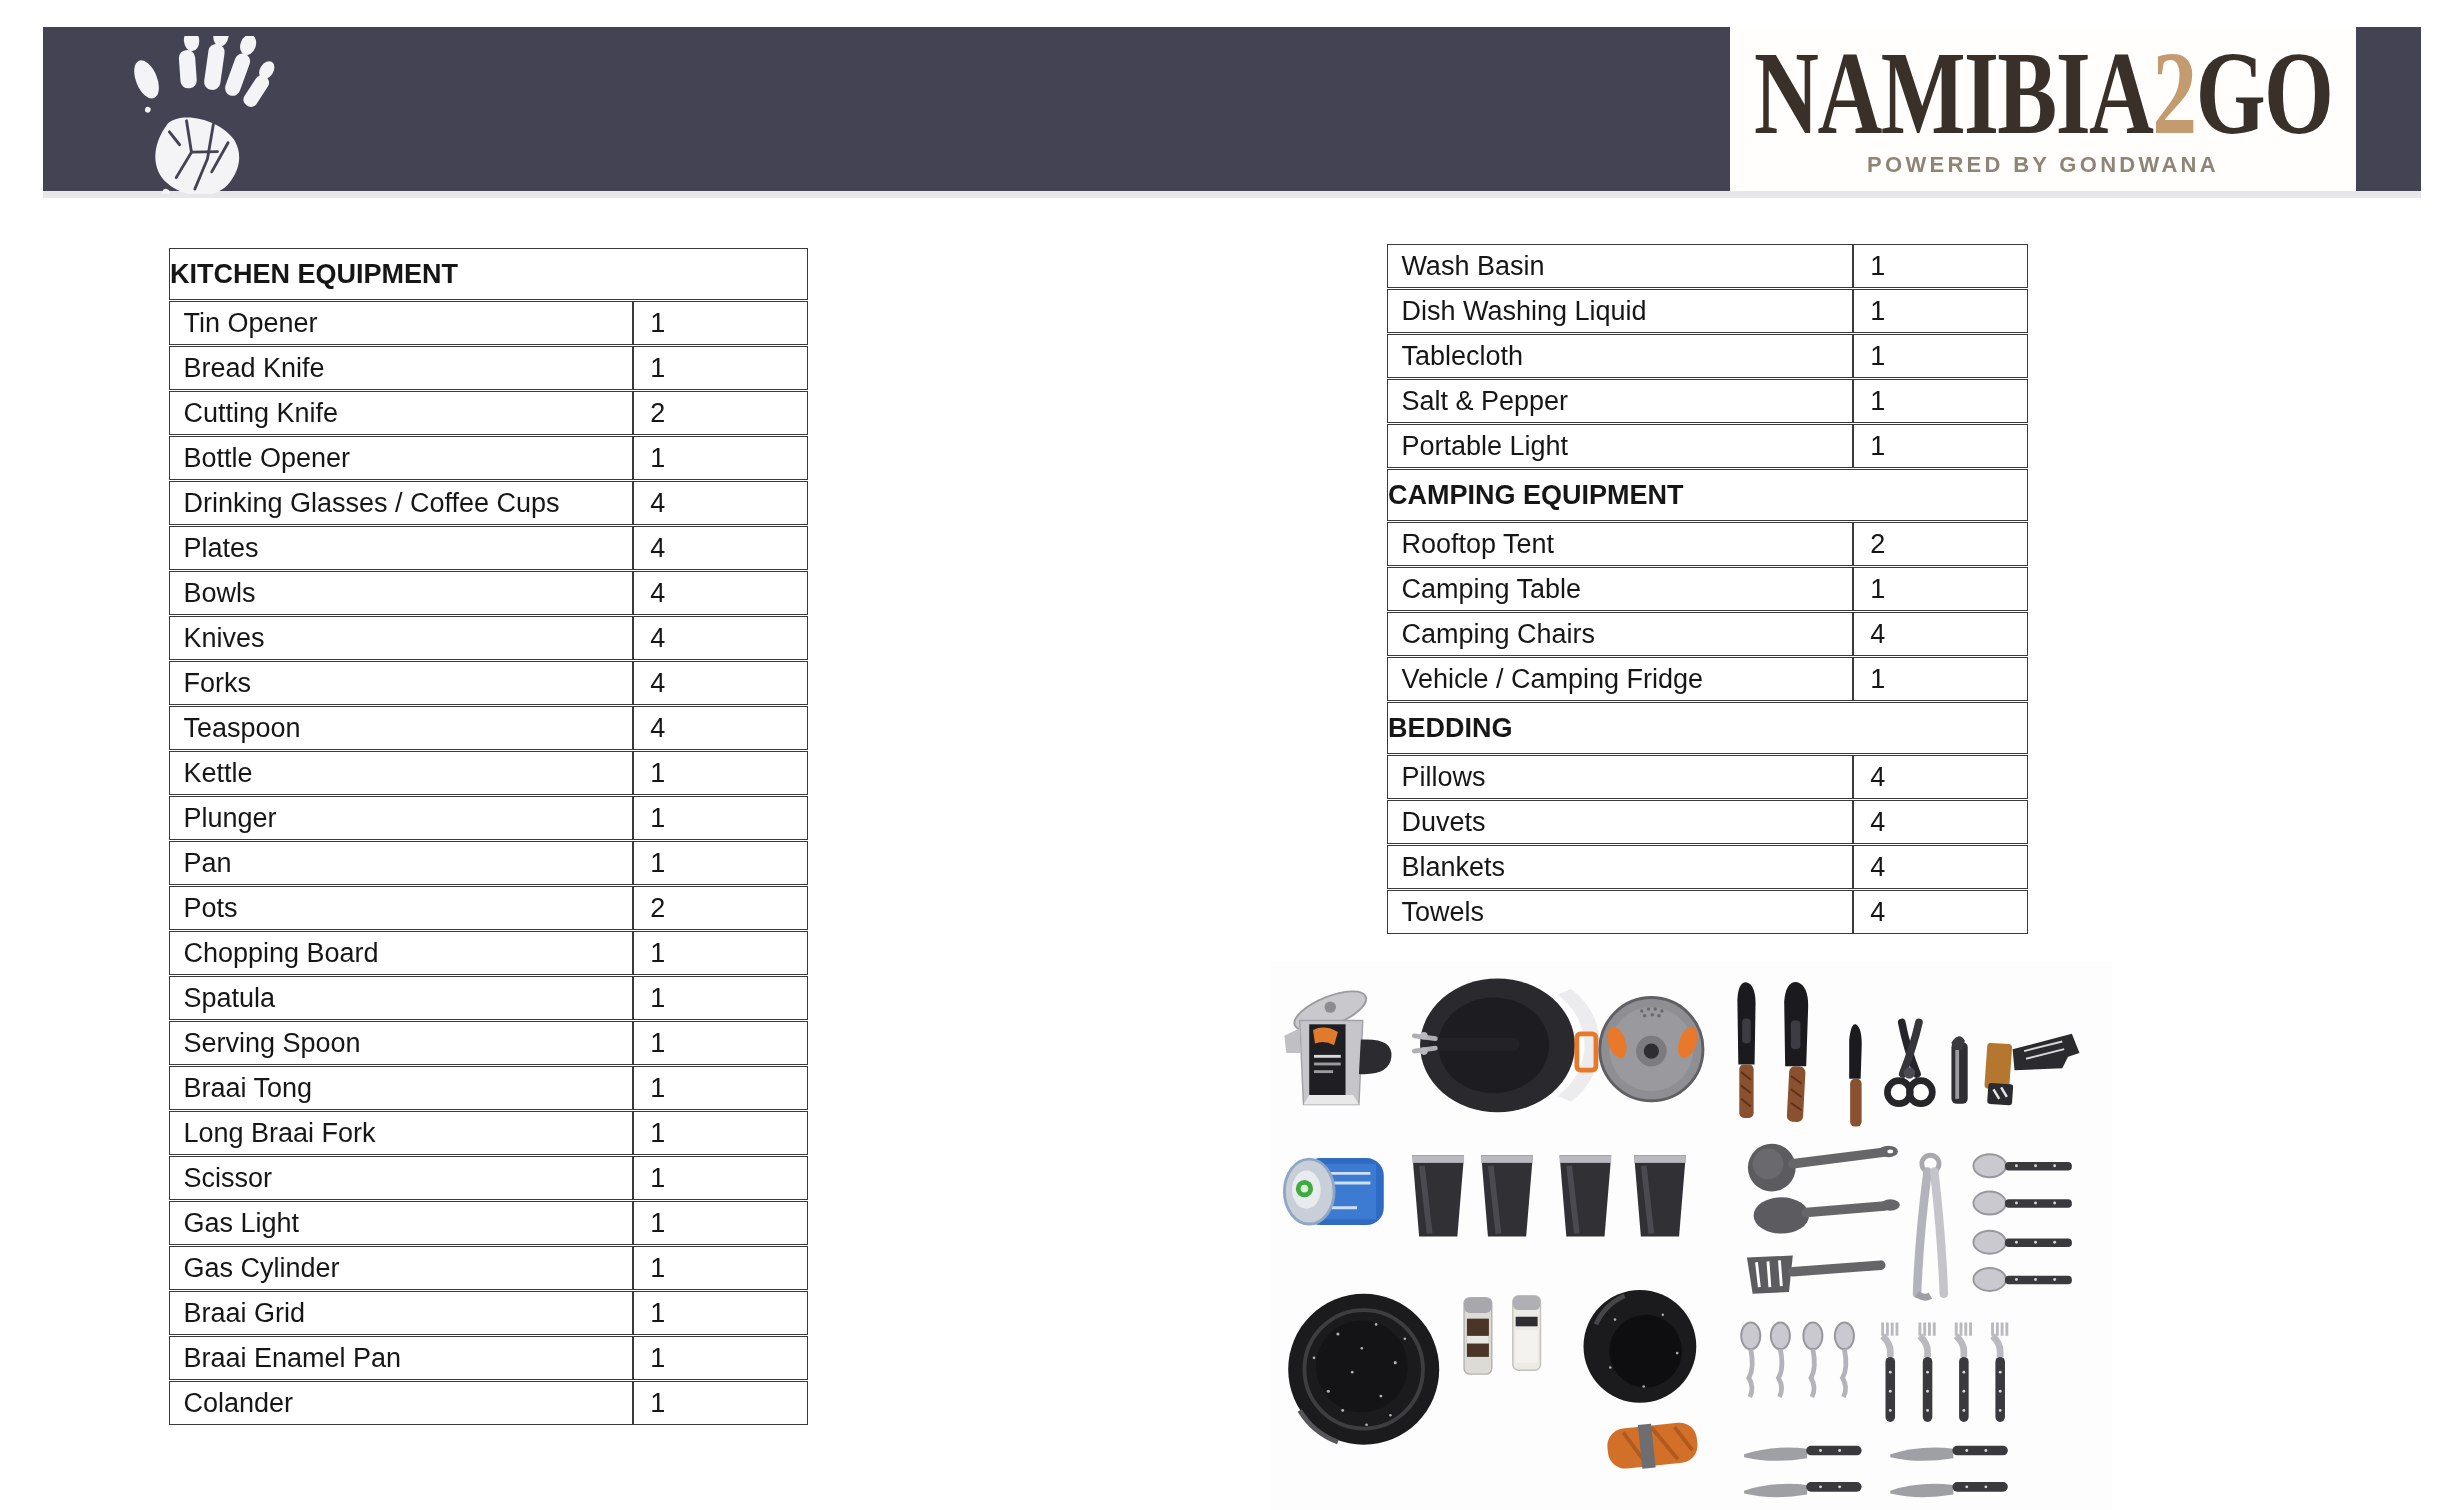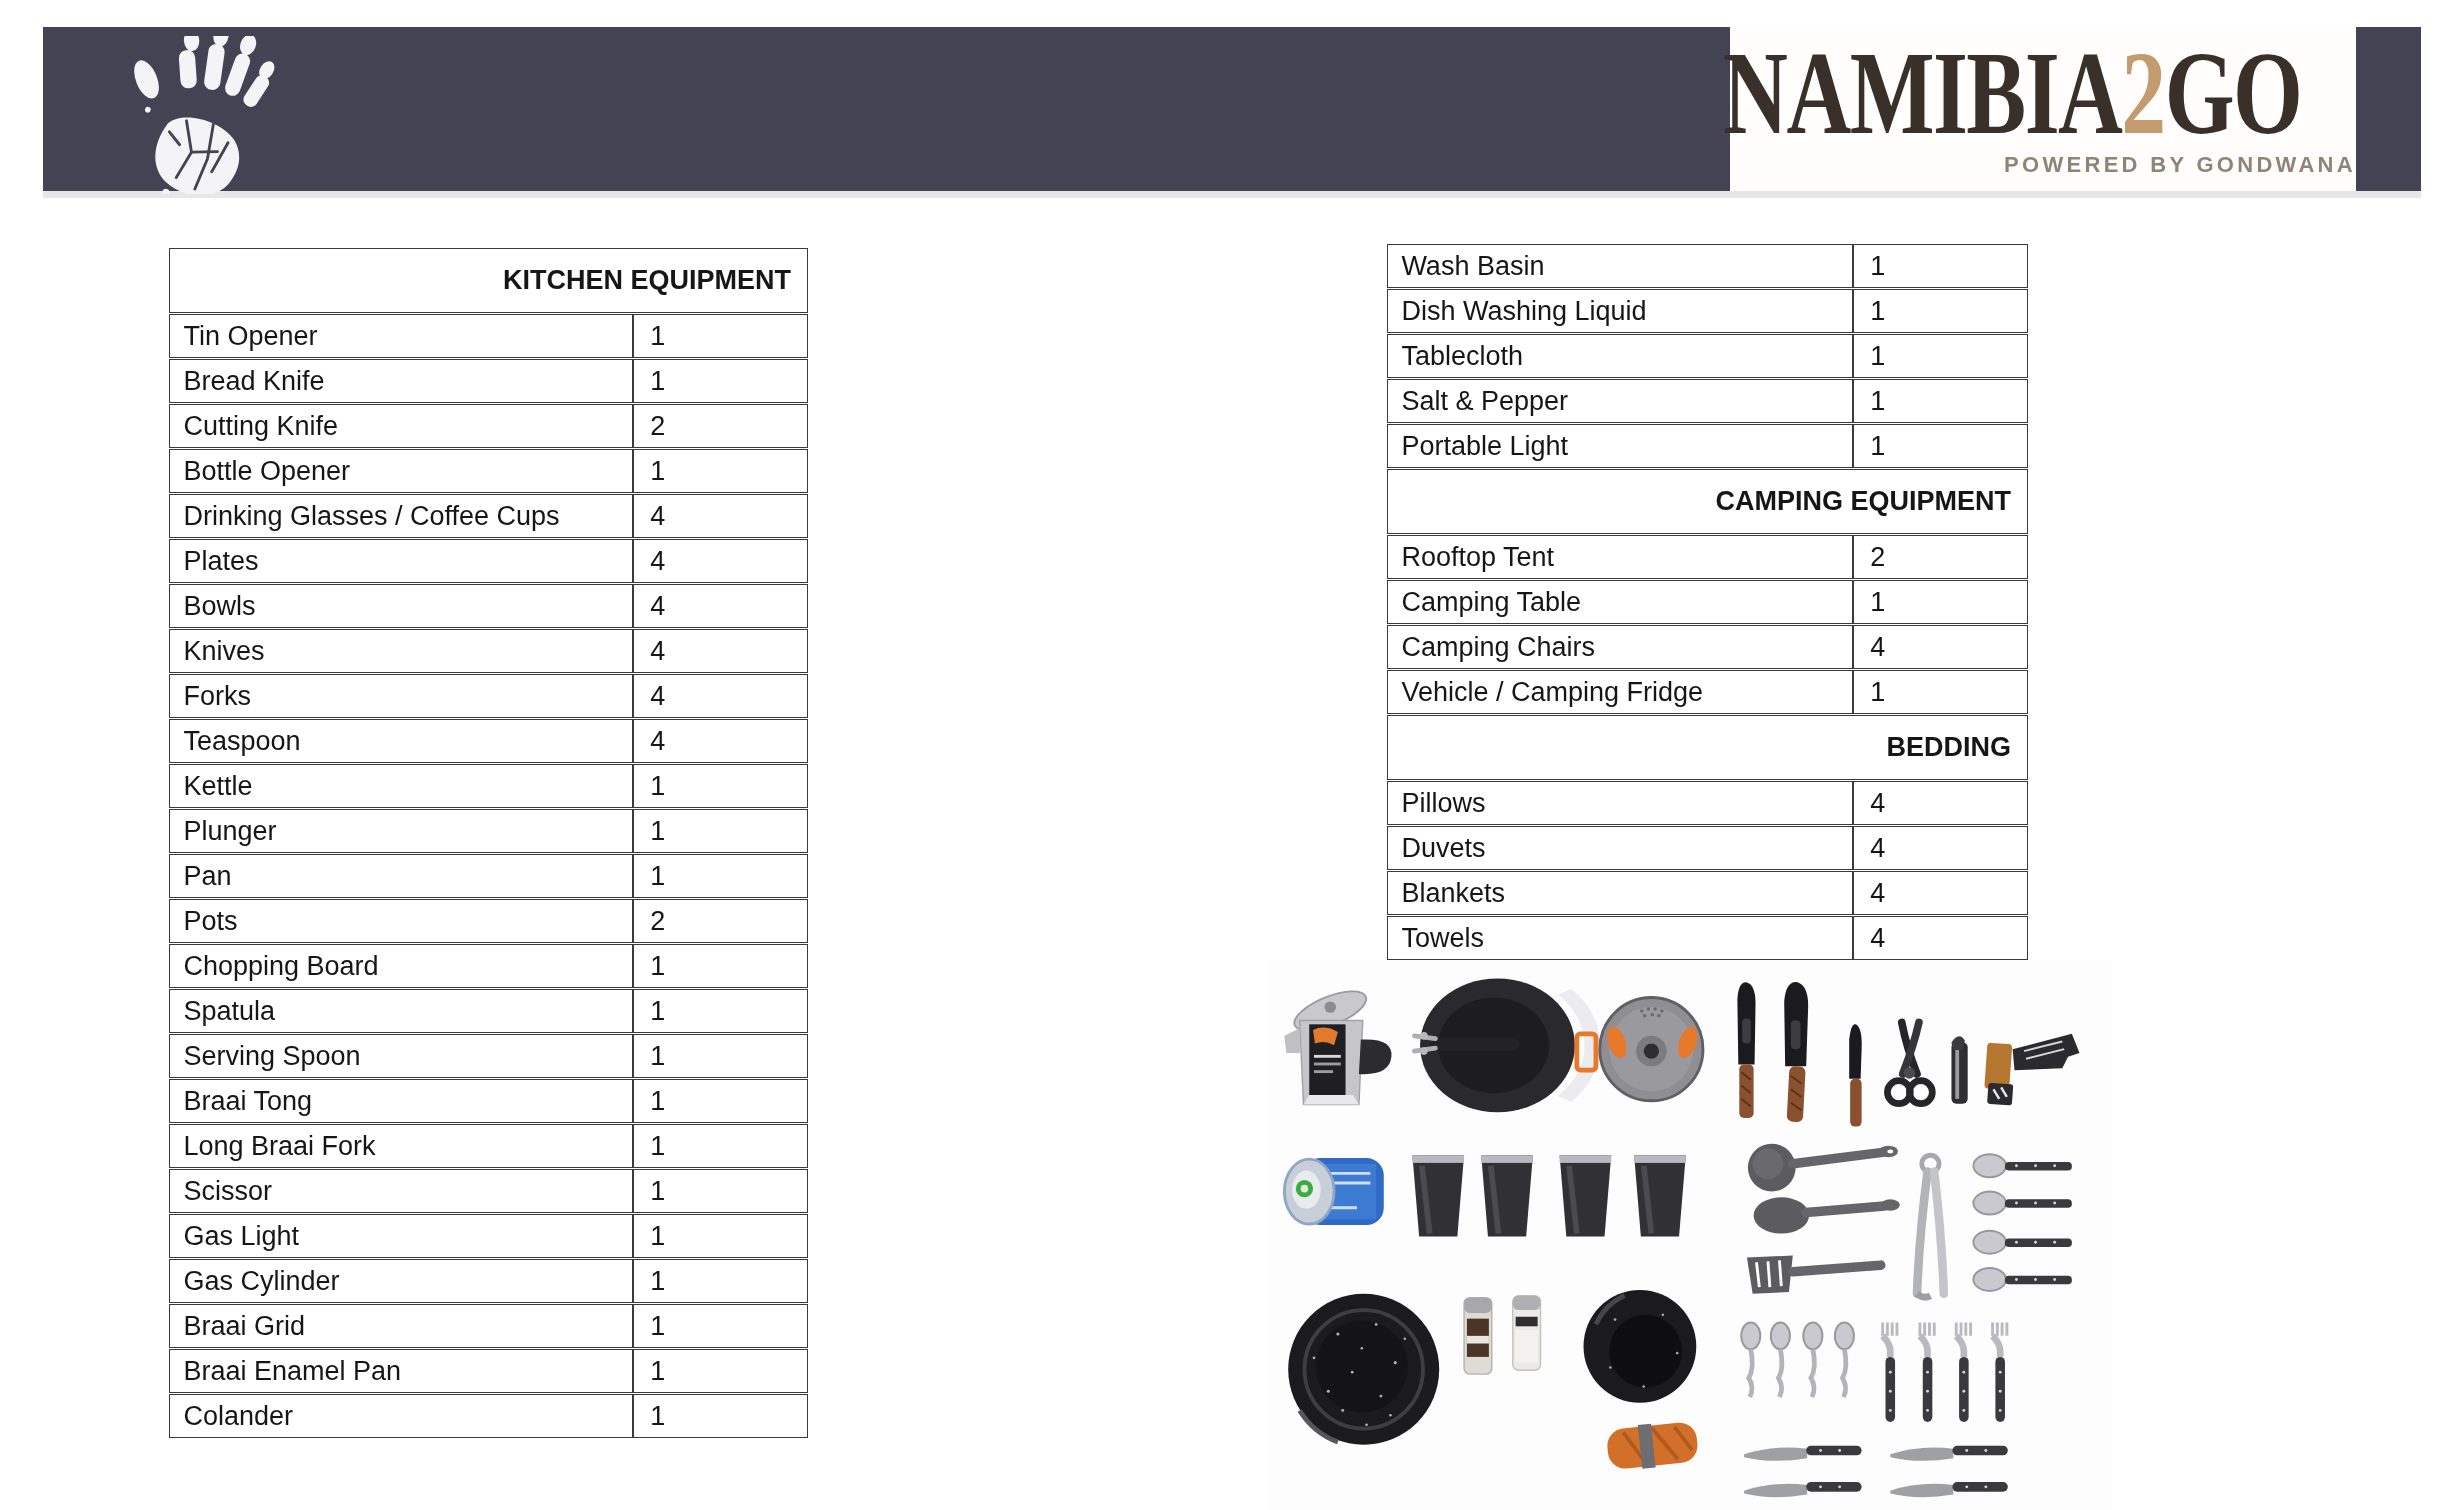--- a/index.html
+++ b/index.html
@@ -6,41 +6,41 @@
   body{width:2447px;height:1510px;position:relative;overflow:hidden;
        font-family:"Liberation Sans",sans-serif;color:#161616;}
 
   
   .bar{position:absolute;top:27px;height:164px;background:#434354;}
   .bar-main{left:43px;width:1687px;}
   .bar-right{left:2356px;width:65px;}
   .bar-shadow{position:absolute;top:191px;left:43px;width:2378px;height:6.7px;background:#e6e6eb;}
   .hand{position:absolute;left:134px;top:36px;width:163px;height:158px;}
   .logo-box{position:absolute;left:1730px;top:27px;width:626px;height:164px;
-            display:flex;flex-direction:column;align-items:flex-end;justify-content:center;background:#fffefc;}
+            display:flex;flex-direction:column;align-items:center;justify-content:center;background:#fffefc;}
   .logo-line{font-family:"Liberation Serif",serif;font-weight:bold;font-size:107px;
              line-height:1;color:#39302a;letter-spacing:-1.9px;white-space:nowrap;
              transform:scaleX(0.84) scaleY(1.1);}
   .logo-accent{color:#c39b6e;}
   .logo-tagline{margin-top:5.7px;font-weight:bold;font-size:22px;letter-spacing:3.3px;
                 color:#8f8475;white-space:nowrap;}
 
   
   table.equip{position:absolute;border-collapse:separate;border-spacing:0 1.9px;
               table-layout:fixed;}
   #left-table{left:169px;top:247px;width:639px;}
   #right-table{left:1387px;top:243px;width:640px;}
   table.equip td{box-sizing:border-box;background:#fff;border:1.9px solid #3a3a3a;
                  vertical-align:middle;font-size:27px;overflow:hidden;white-space:nowrap;}
   #left-table td{height:44px;}
   #right-table td{height:44px;}
   td.name{padding:0 3.8px 0 13.4px;border-right:none;}
   td.qty{padding:0 0 0 16.3px;}
-  td.section{background:#d2d2d2;text-align:right;font-weight:bold;font-size:28px;
-             height:52px !important;padding:16px;}
+  td.section{background:#d2d2d2;text-align:left;font-weight:bold;font-size:28px;
+             height:52px !important;padding:0;}
   #left-table col.c-name{width:464px;} #left-table col.c-qty{width:175px;}
   #right-table col.c-name{width:466px;} #right-table col.c-qty{width:175px;}
 
   
   .photo{position:absolute;left:1271px;top:961px;width:841px;height:550px;}
 </style>
 </head>
 <body>
 
 <div class="bar bar-main"></div>

